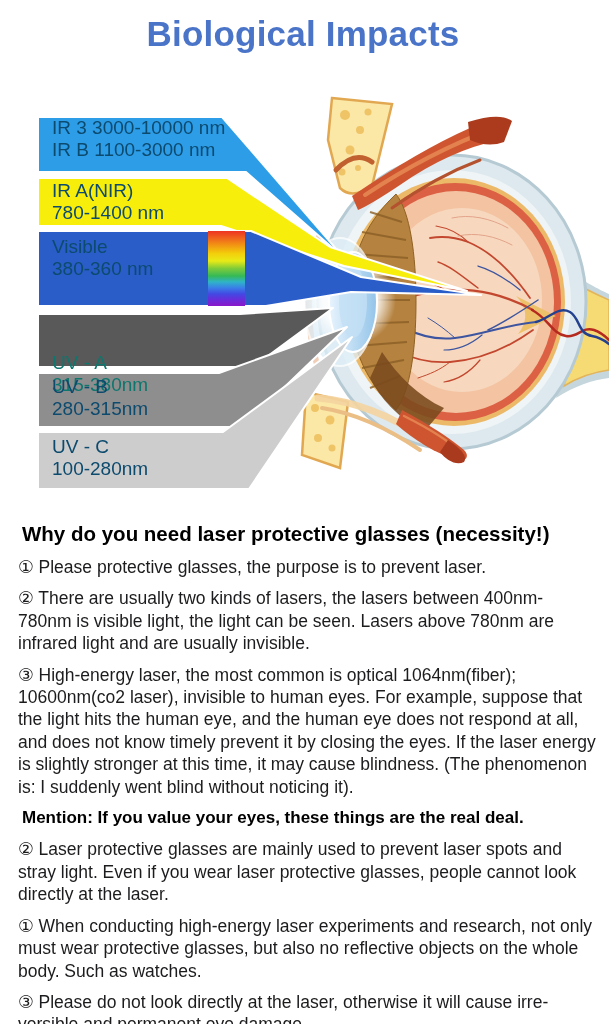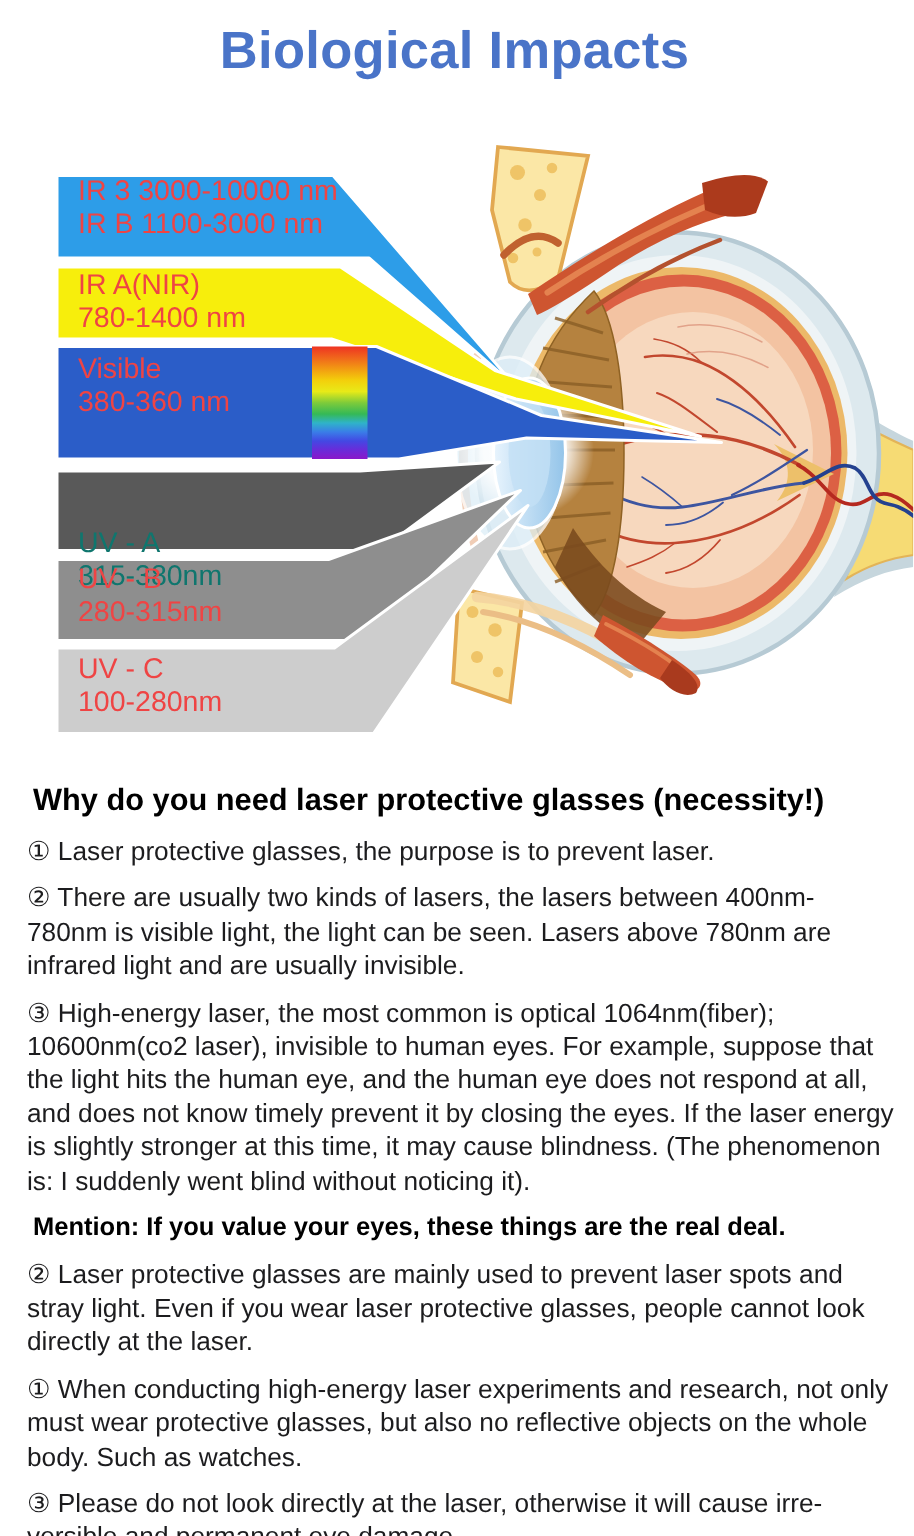--- a/index.html
+++ b/index.html
@@ -1,21 +1,21 @@
 <!DOCTYPE html>
 <html><head>
 <meta charset="utf-8">
 <style>
   html,body{margin:0;padding:0;background:#ffffff;}
   .page{position:relative;width:609px;height:1024px;background:#ffffff;overflow:hidden;
         font-family:"Liberation Sans","DejaVu Sans",sans-serif;}
   .title{position:absolute;top:14px;left:0;width:606px;margin:0;text-align:center;
          font-size:35px;font-weight:bold;letter-spacing:.2px;}
   .diagram-svg{position:absolute;top:95px;left:0;}
-  .band-label{position:absolute;font-size:19px;line-height:21.5px;color:#ef4444;white-space:nowrap;}
+  .band-label{position:absolute;font-size:19px;line-height:21.5px;color:#0c4a6e;white-space:nowrap;}
   .band-label.on-dark{color:#0f766e;margin-top:35px;}
   .article{position:absolute;left:18px;top:506px;width:578px;color:#1c1c1e;}
   .article h2{font-size:20.5px;font-weight:bold;color:#000;margin:16px 0 10px 4px;}
   .article p{font-size:17.5px;line-height:22.4px;margin:0 0 9px 0;}
   .article p.mention{font-weight:bold;font-size:17px;margin:1px 0 9px 4px;color:#000;}
 </style>
 </head>
 <body>
 
 <div class="page">
@@ -178,21 +178,21 @@
     <div>UV - B</div>
     <div>280-315nm</div>
   </div>
   <div class="band-label" style="left:52px;top:436px">
     <div>UV - C</div>
     <div>100-280nm</div>
   </div>
 
   <div class="article">
     <h2>Why do you need laser protective glasses (necessity!)</h2>
-    <p>① Laser protective glasses, the purpose is to prevent laser.</p>
+    <p>① Please protective glasses, the purpose is to prevent laser.</p>
     <p>② There are usually two kinds of lasers, the lasers between 400nm-780nm is visible light, the light can be seen. Lasers above 780nm are infrared light and are usually invisible.</p>
     <p>③ High-energy laser, the most common is optical 1064nm(fiber); 10600nm(co2 laser), invisible to human eyes. For example, suppose that the light hits the human eye, and the human eye does not respond at all, and does not know timely prevent it by closing the eyes. If the laser energy is slightly stronger at this time, it may cause blindness. (The phenomenon is: I suddenly went blind without noticing it).</p>
     <p class="mention">Mention: If you value your eyes, these things are the real deal.</p>
     <p>② Laser protective glasses are mainly used to prevent laser spots and stray light. Even if you wear laser protective glasses, people cannot look directly at the laser.</p>
     <p>① When conducting high-energy laser experiments and research, not only must wear protective glasses, but also no reflective objects on the whole body. Such as watches.</p>
     <p>③ Please do not look directly at the laser, otherwise it will cause irre-versible and permanent eye damage.</p>
   </div>
 
 </div>
 

